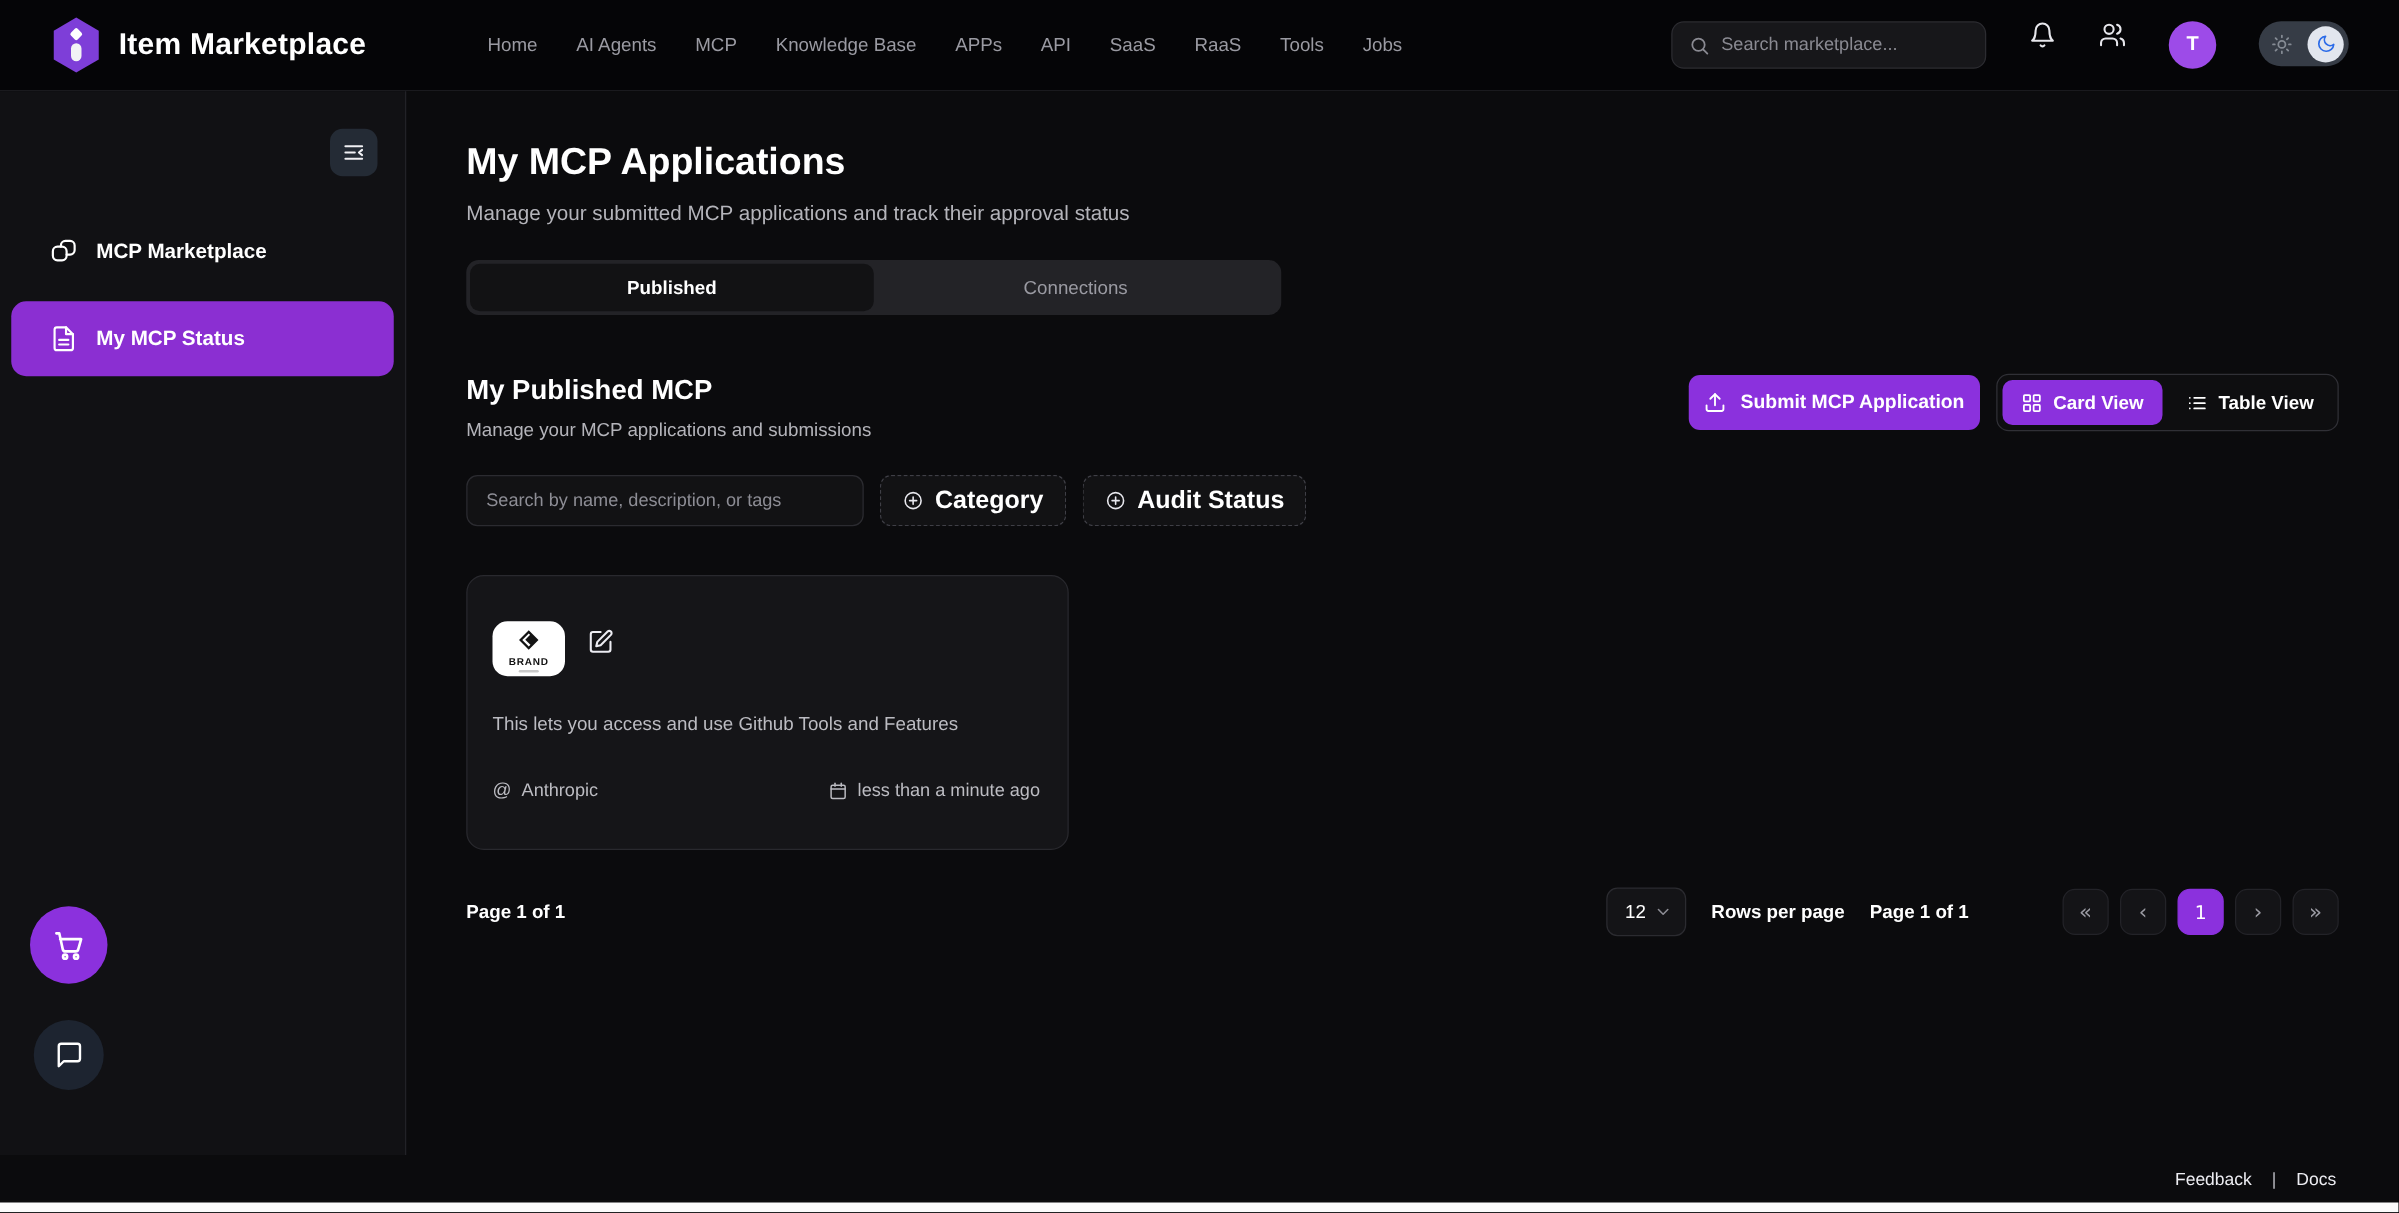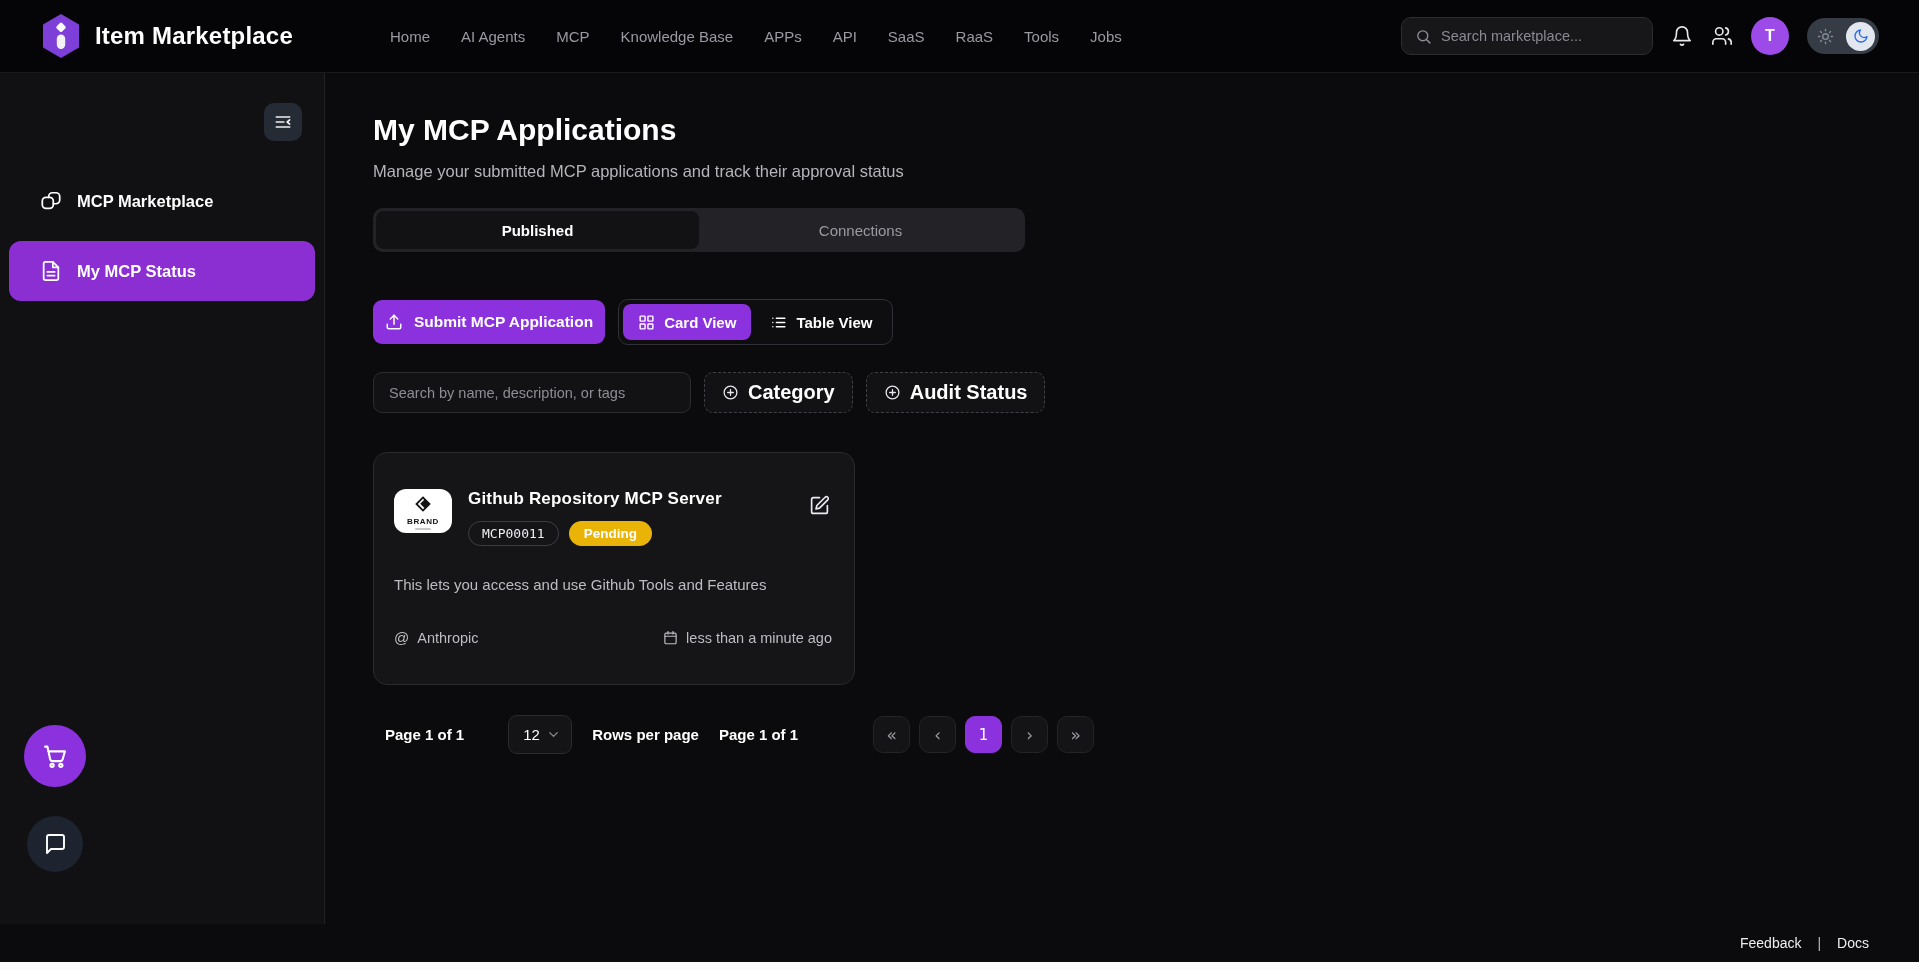--- a/index.html
+++ b/index.html
@@ -6,21 +6,21 @@
   html,body { background:#000; }
   body { font-family:"Liberation Sans", sans-serif; }
   .app { position:relative; width:1919px; height:970px; background:#0b0b0d; overflow:hidden; display:flex; flex-direction:column; }
 
   
   .navbar { height:73px; flex:0 0 73px; background:#050507; border-bottom:1px solid #1a1a1e; display:flex; align-items:center; padding:0 40px; }
   .brand { display:flex; align-items:center; gap:13px; }
   .brand-title { color:#fff; font-size:24px; font-weight:700; letter-spacing:.2px; }
   .main-nav { display:flex; gap:31px; margin-left:97px; }
   .main-nav a { color:#9a9aa2; font-size:15px; text-decoration:none; cursor:pointer; }
-  .nav-right { margin-left:auto; display:flex; align-items:center; gap:18px; }
+  .nav-right { margin-left:auto; display:flex; align-items:flex-start; gap:34px; }
   .nav-search { width:252px; height:38px; background:#17171a; border:1px solid #2c2c31; border-radius:10px; display:flex; align-items:center; gap:9px; padding:0 13px; }
   .nav-search svg { flex:0 0 auto; color:#8a8a92; }
   .nav-search input { background:transparent; border:none; outline:none; color:#d7d7dc; font-size:14.5px; width:100%; font-family:"Liberation Sans",sans-serif; }
   .nav-search input::placeholder { color:#8a8a92; }
   .icon-btn { background:none; border:none; color:#e7e7ec; cursor:pointer; display:flex; align-items:center; }
   .avatar { width:38px; height:38px; border-radius:50%; background:#9d4be8; color:#fff; font-size:16px; font-weight:700; display:flex; align-items:center; justify-content:center; border:none; cursor:pointer; }
   .theme-toggle { width:72px; height:36px; border-radius:18px; background:#363c46; display:flex; align-items:center; justify-content:space-between; padding:0 4px 0 10px; border:none; cursor:pointer; }
   .theme-sun { color:#858b94; }
   .theme-knob { width:29px; height:29px; border-radius:50%; background:#e2e6ee; display:flex; align-items:center; justify-content:center; }
   .theme-knob svg { color:#2b6be8; }
@@ -71,21 +71,21 @@
   .badge-code { font-family:"DejaVu Sans Mono","Liberation Mono",monospace; font-size:13px; color:#ededf2; border:1px solid #3d3d44; border-radius:999px; padding:4px 13px; }
   .badge-pending { background:#eab308; color:#fff; font-size:13.5px; font-weight:700; border-radius:999px; padding:5px 15px; }
   .card-edit { background:none; border:none; color:#ececf2; cursor:pointer; padding:2px; margin-top:4px; }
   .card-desc { margin-top:30px; color:#bcbcc2; font-size:15px; }
   .card-foot { margin-top:36px; display:flex; justify-content:space-between; align-items:center; color:#bcbcc2; font-size:14.5px; }
   .card-owner { display:flex; align-items:center; gap:8px; }
   .at-glyph { font-size:15px; color:#bcbcc2; }
   .card-updated { display:flex; align-items:center; gap:8px; }
 
   
-  .page-bottom { margin-top:30px; display:flex; align-items:center;margin-left:12px; }
+  .page-bottom { margin-top:30px; display:flex; justify-content:space-between; align-items:center; }
   .page-info { color:#fff; font-size:15px; font-weight:600; }
   .page-controls { display:flex; align-items:center; gap:20px;padding-left:44px; }
   .rows-select { width:64px; height:39px; background:#141417; border:1px solid #2b2b30; border-radius:9px; display:flex; align-items:center; justify-content:space-between; padding:0 10px 0 14px; color:#fff; font-size:15px; cursor:pointer; }
   .rows-select svg { color:#8d8d95; }
   .rows-label, .page-info-right { color:#fff; font-size:15px; font-weight:600; }
   .pager { display:flex; gap:9px; margin-left:55px; }
   .pager-btn { width:37px; height:37px; border-radius:10px; background:#141417; border:1px solid #232328; color:#9a9aa2; font-size:17px; display:flex; align-items:center; justify-content:center; cursor:pointer; font-family:"DejaVu Sans",sans-serif; }
   .pager-btn.current { background:#8b31dd; border-color:#8b31dd; color:#fff; font-size:15px; }
 
   
@@ -211,20 +211,24 @@
     <main class="content">
       <h1 class="page-title">My MCP Applications</h1>
       <p class="page-sub">Manage your submitted MCP applications and track their approval status</p>
 
       <div class="tabs">
         <button class="tab active">Published</button>
         <button class="tab">Connections</button>
       </div>
 
       <div class="section-row">
+        <div>
+          <h2 class="section-title">My Published MCP</h2>
+          <p class="section-sub">Manage your MCP applications and submissions</p>
+        </div>
         <div class="section-actions">
           <button class="btn-submit">
             <span>
               <svg width="18" height="18" viewBox="0 0 24 24" fill="none" stroke="currentColor" stroke-width="2" stroke-linecap="round" stroke-linejoin="round">
                   <path d="M21 15v4a2 2 0 0 1-2 2H5a2 2 0 0 1-2-2v-4"></path>
                   <polyline points="17 8 12 3 7 8"></polyline>
                   <line x1="12" y1="3" x2="12" y2="15"></line>
                 </svg>
             </span>
             <span>Submit MCP Application</span>
@@ -285,27 +289,20 @@
       <div class="mcp-card">
         <div class="card-head">
           <div class="card-logo">
             <svg width="24" height="22" viewBox="0 0 24 24">
               <rect x="7" y="7" width="10" height="10" transform="rotate(45 12 12)" fill="none" stroke="#141414" stroke-width="2"></rect>
               <rect x="10.4" y="8.2" width="7" height="7" transform="rotate(45 13.9 11.7)" fill="#141414"></rect>
             </svg>
             <span class="card-logo-text">BRAND</span>
             <span class="card-logo-sub"></span>
           </div>
-          <div class="card-head-main">
-            <div class="card-title">Github Repository MCP Server</div>
-            <div class="badge-row">
-              <span class="badge-code">MCP00011</span>
-              <span class="badge-pending">Pending</span>
-            </div>
-          </div>
           <button class="card-edit">
             <span>
               <svg width="21" height="21" viewBox="0 0 24 24" fill="none" stroke="currentColor" stroke-width="1.9" stroke-linecap="round" stroke-linejoin="round">
                   <path d="M12 3H5a2 2 0 0 0-2 2v14a2 2 0 0 0 2 2h14a2 2 0 0 0 2-2v-7"></path>
                   <path d="M18.4 2.6a2.1 2.1 0 0 1 3 3L12 15l-4 1 1-4Z"></path>
                 </svg>
             </span>
           </button>
         </div>
         <p class="card-desc">This lets you access and use Github Tools and Features</p>

